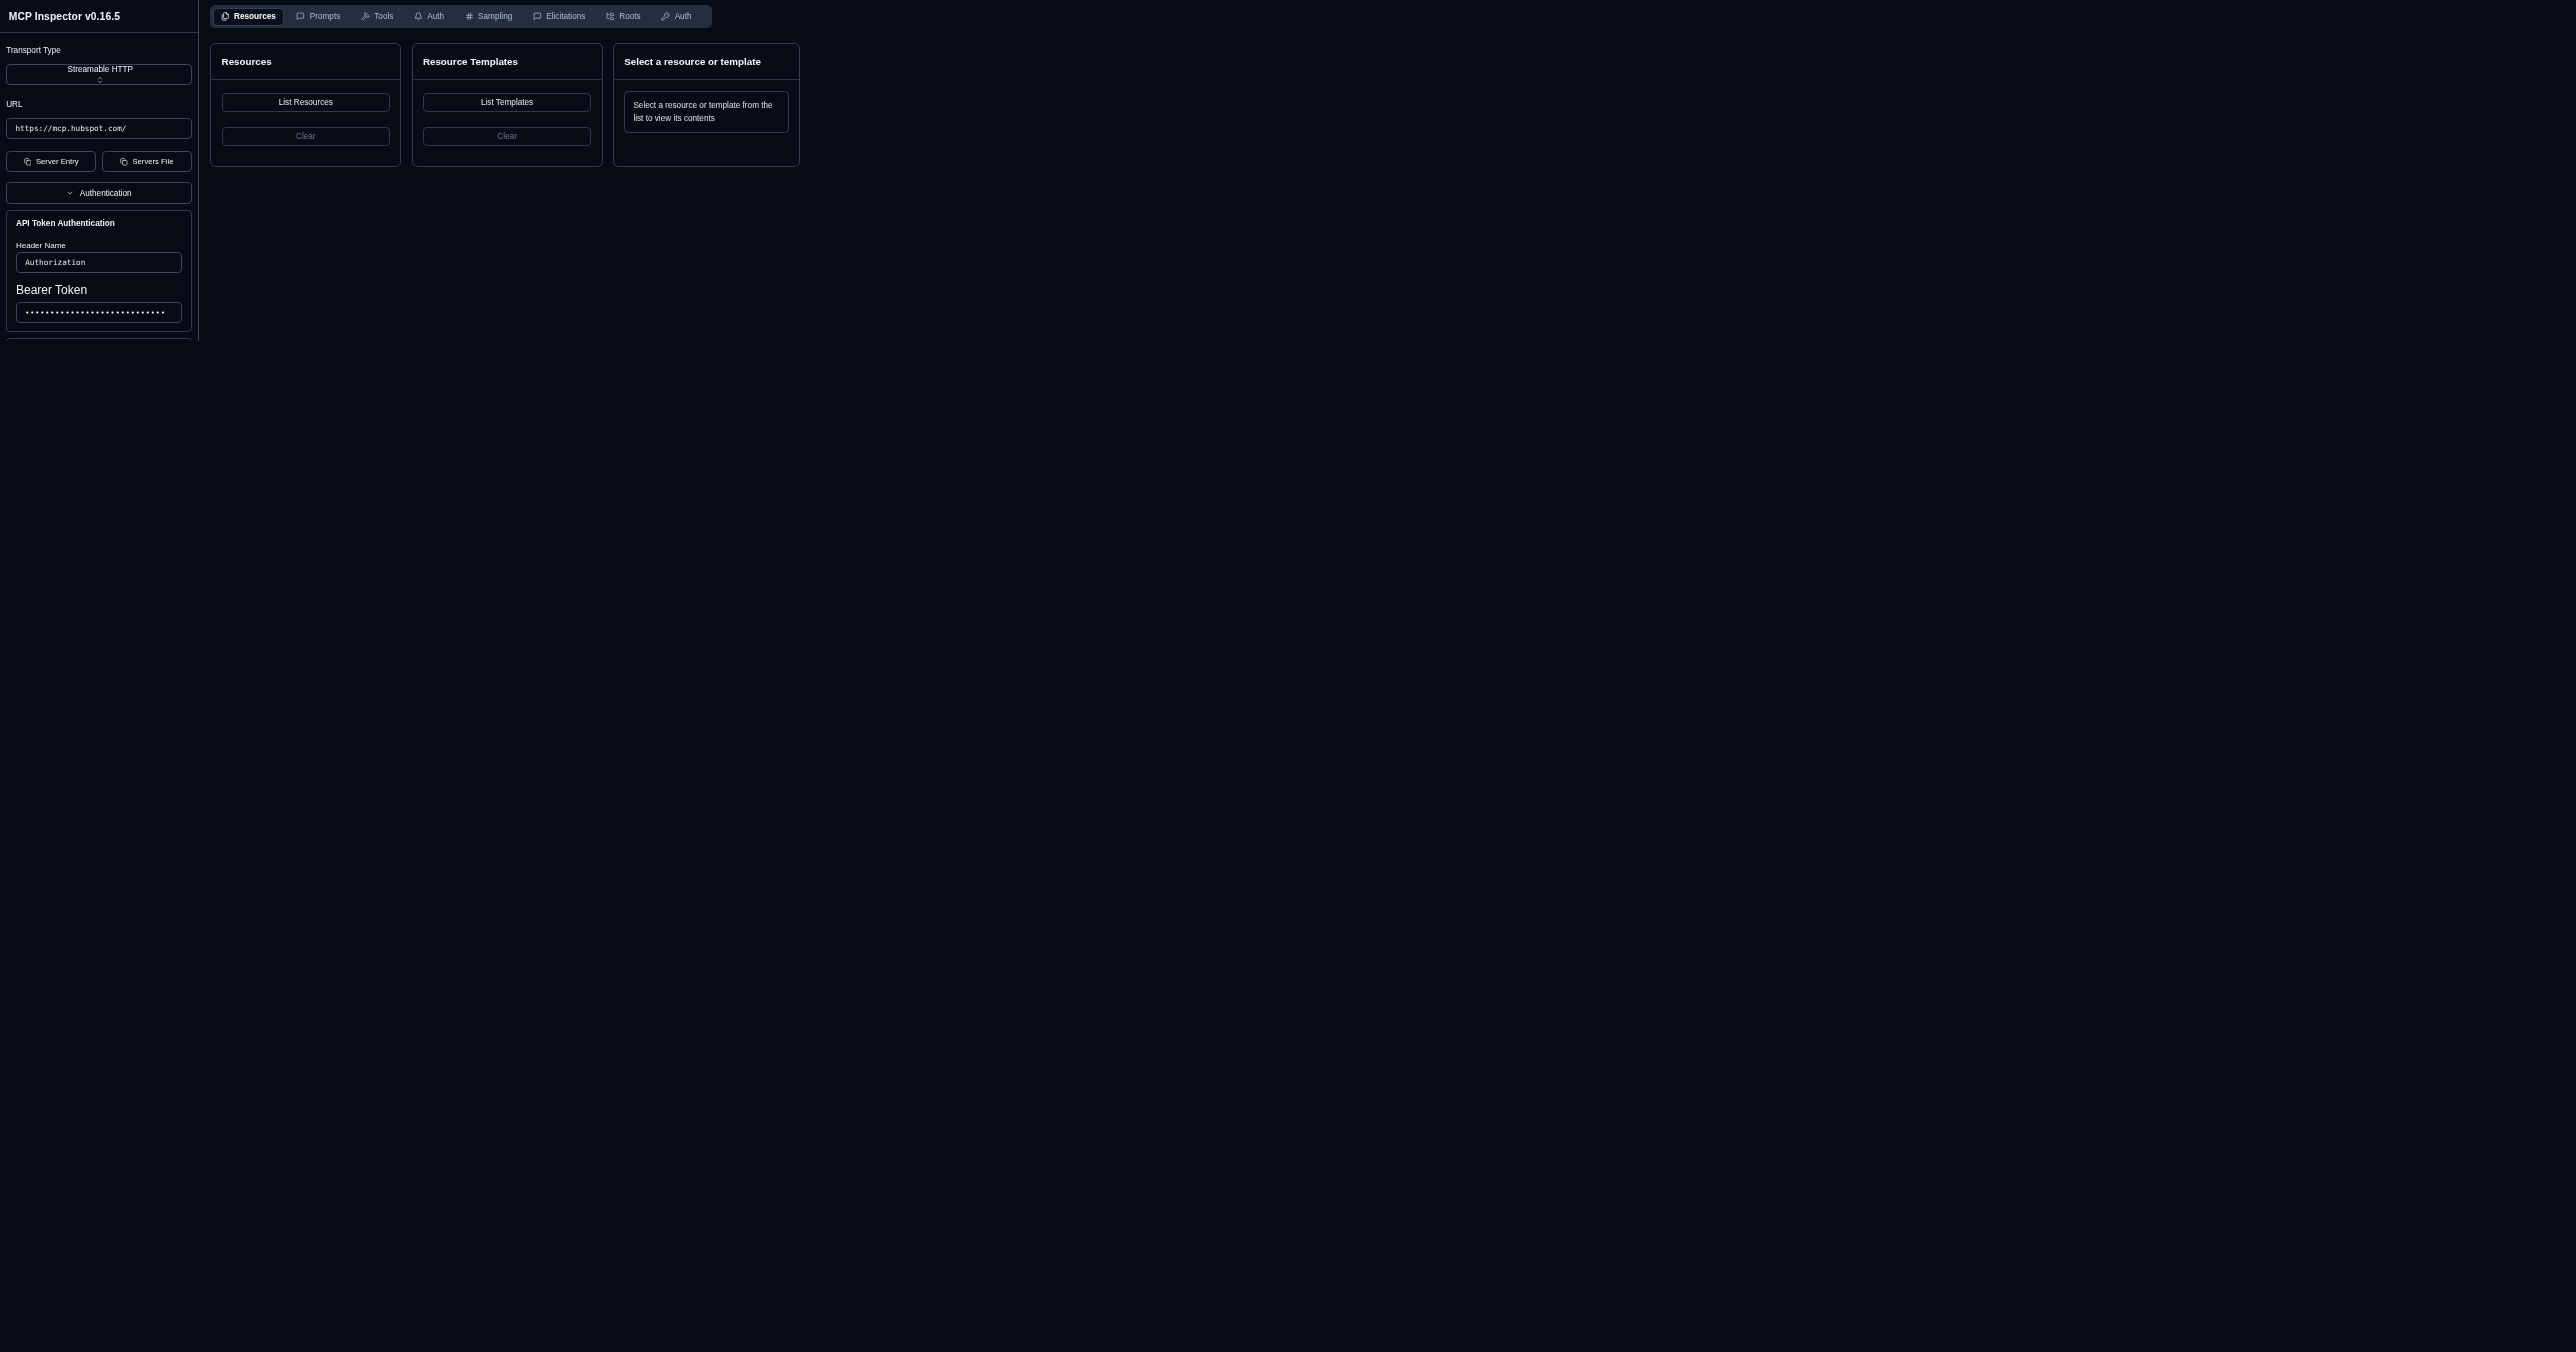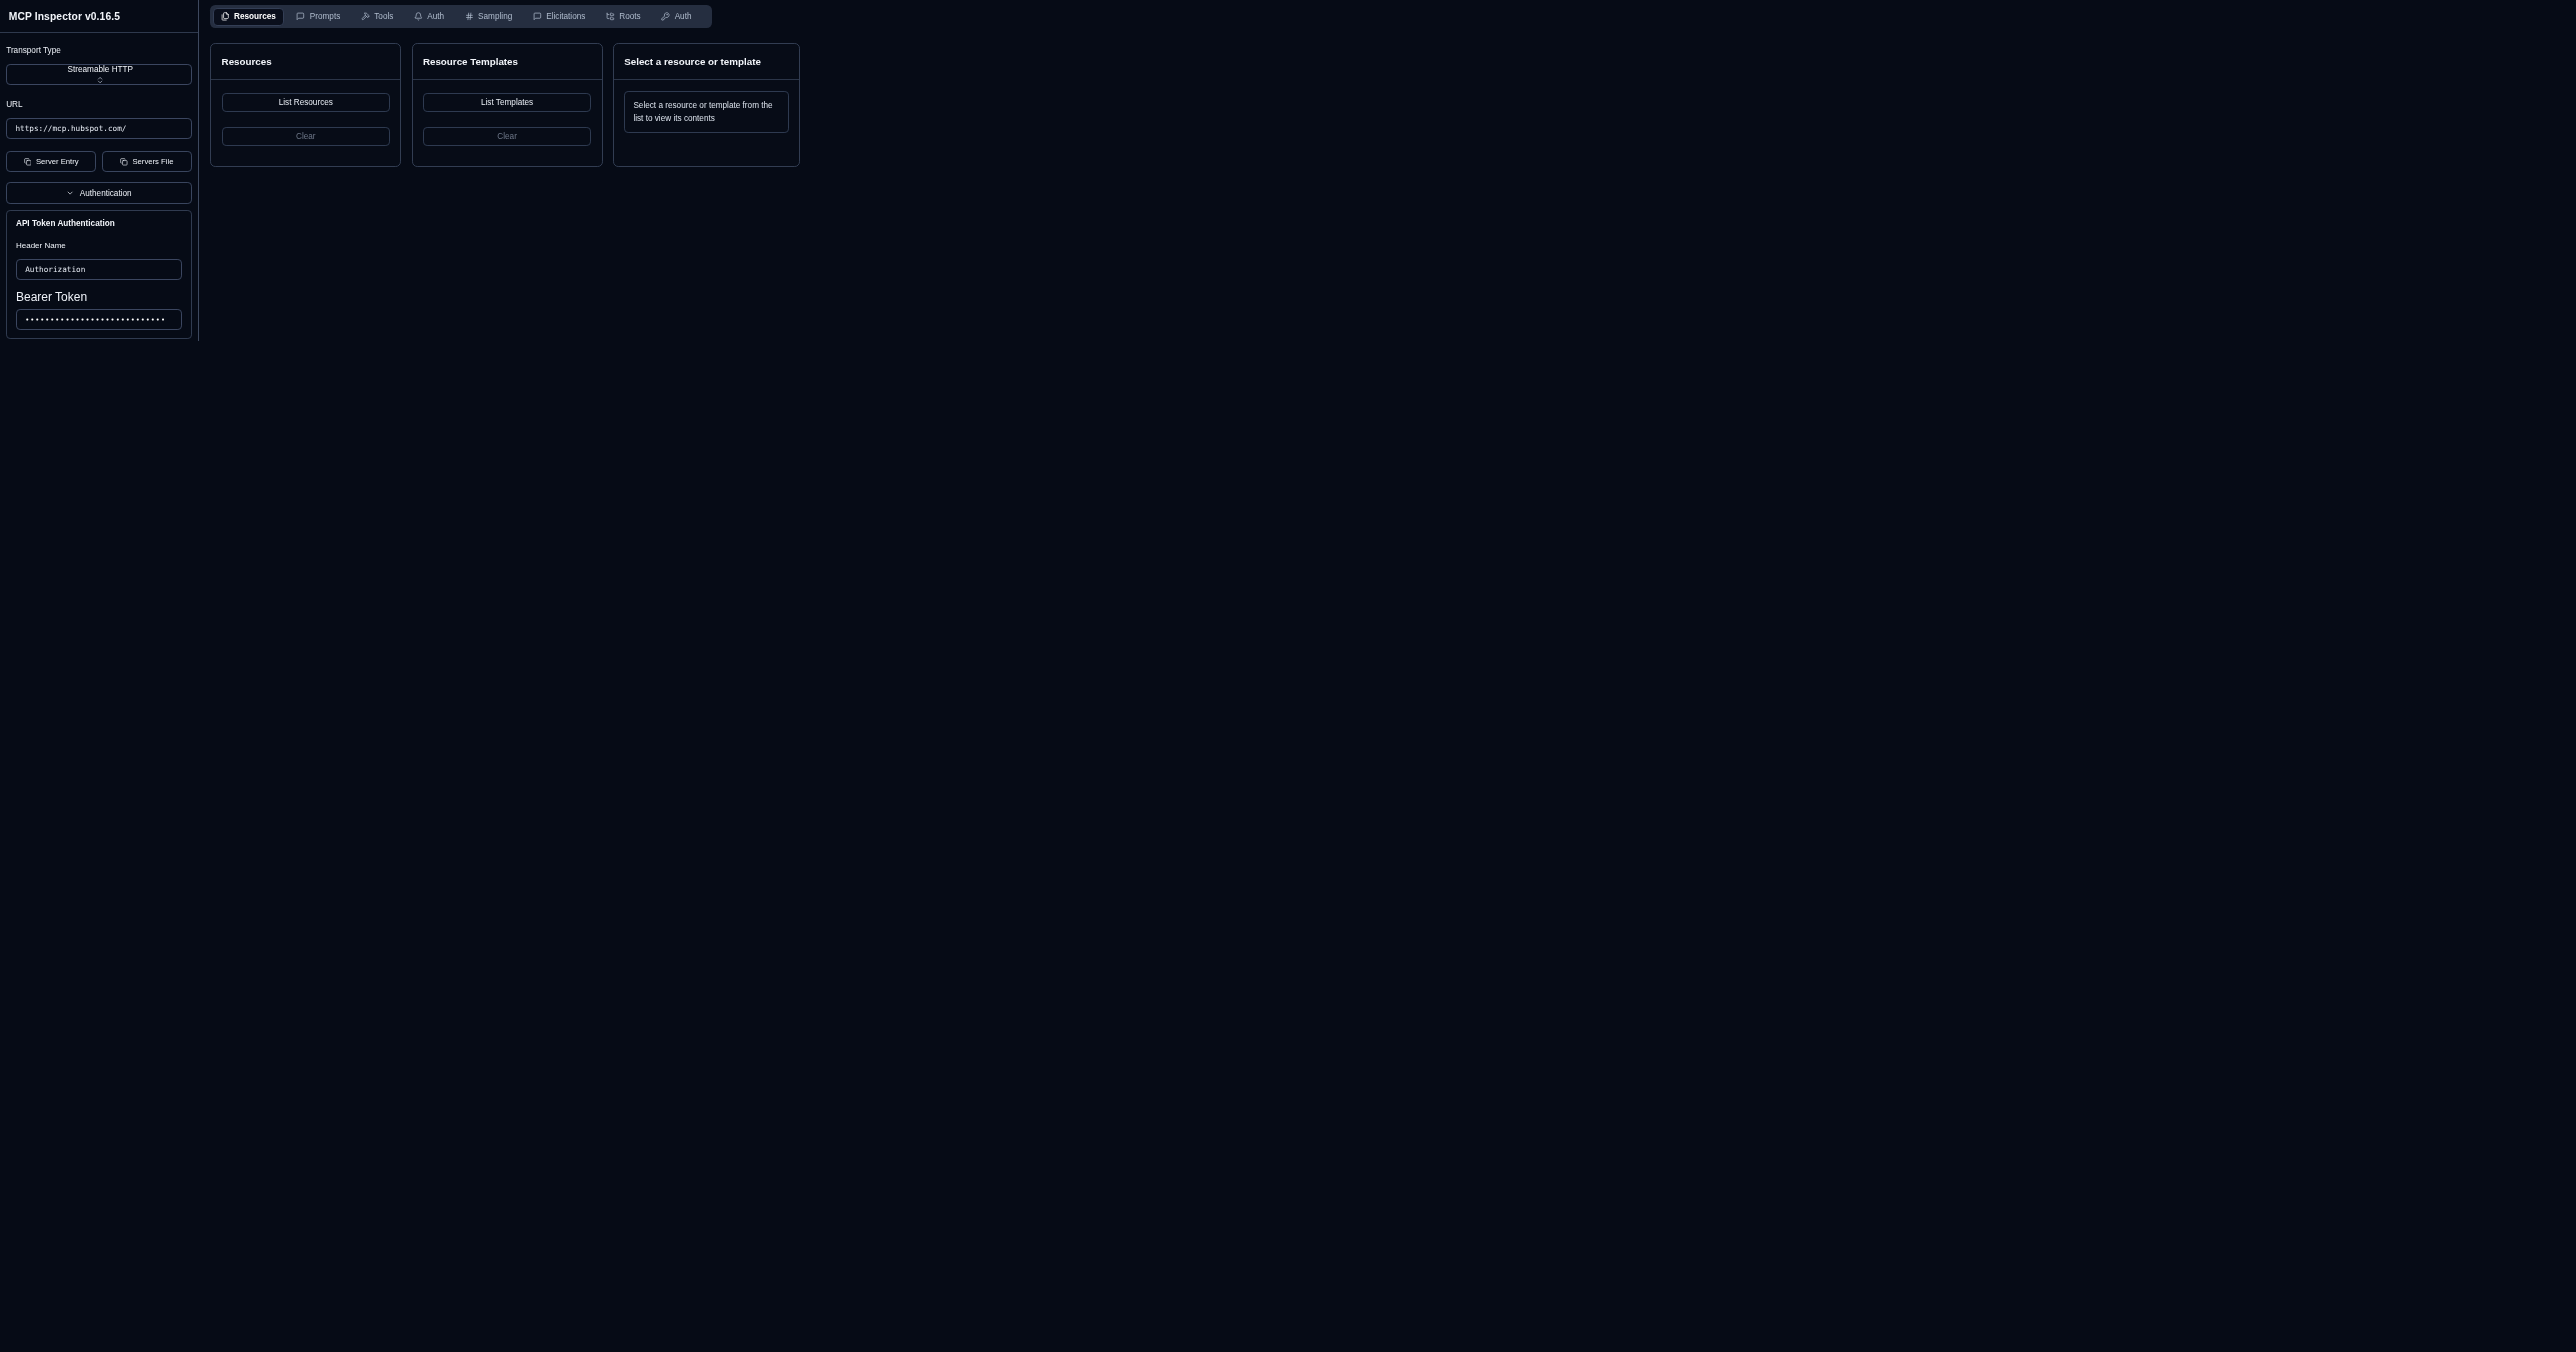--- a/index.html
+++ b/index.html
@@ -54,21 +54,21 @@
   .auth-btn {
     margin-top:10.3px; width:100%; height:21.6px; gap:5.2px; font-size:8.2px;align-items:center;
   }
 
   .api-panel {
     margin-top:6.2px; border:0.5px solid #303b50; border-radius:4.1px;
     padding:8.2px 8.8px 8.2px 8.8px;
   }
   .api-title { font-size:8.2px; font-weight:700; line-height:9.8px; }
   .api-label { margin-top:12.4px; font-size:8px; line-height:9.8px; }
-  .api-input { margin-top:8px; }
+  .api-input { margin-top:1px; }
   .api-label2 { margin-top:13px; font-size:12px; line-height:9.8px; }
   .api-input2 { margin-top:6.7px; }
 
   .stub-panel {
     margin-top:6.2px; border:0.5px solid #303b50; border-radius:4.1px; height:31px;
   }
 
   
   .main { flex:1; padding:5.2px 0 0 11.3px; }
   .tabbar {

